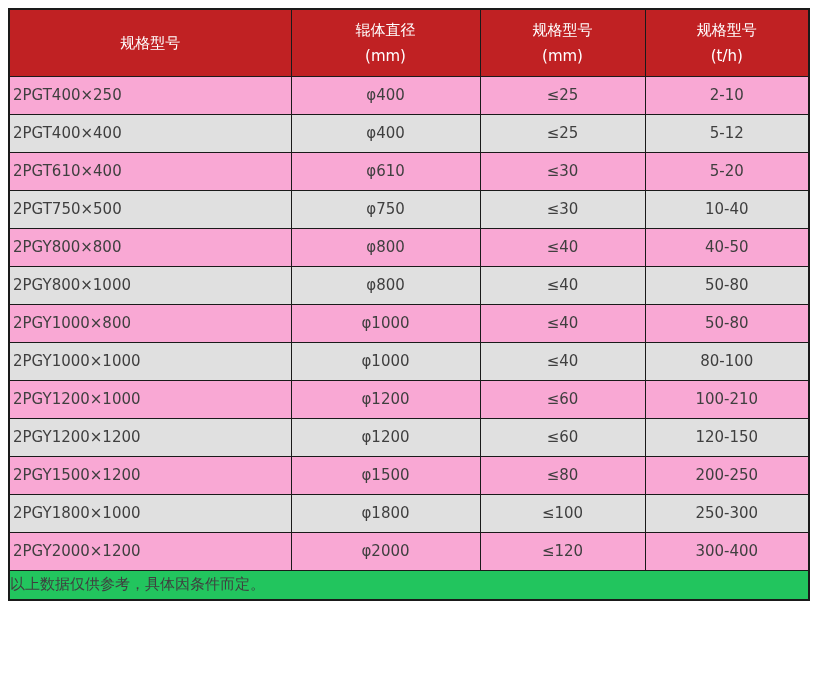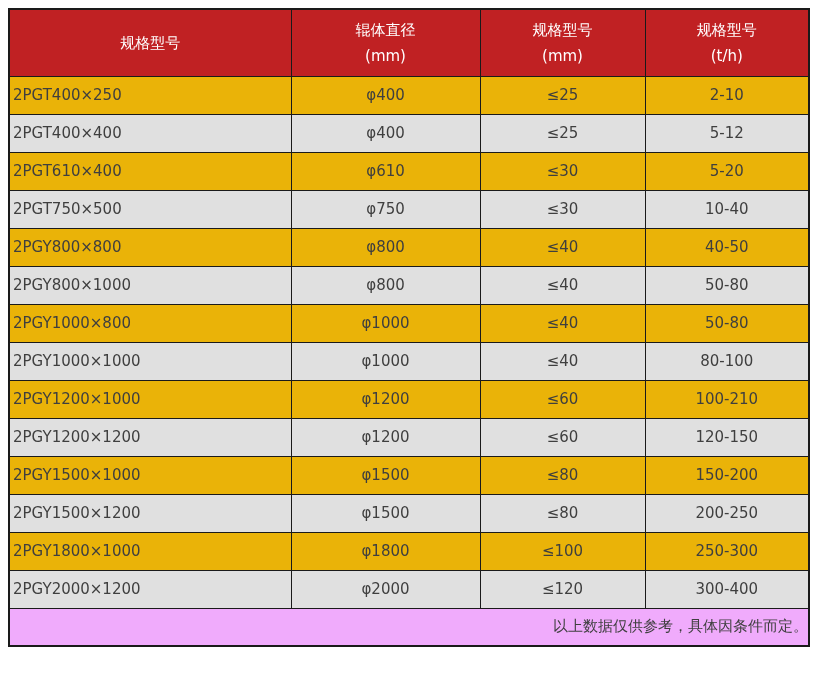--- a/index.html
+++ b/index.html
@@ -46,35 +46,35 @@
     vertical-align: middle;
     padding: 0;
   }
   .th-line { line-height: 26px; }
   .spec-table tbody td {
     height: 38px;
     color: var(--body-text);
     text-align: center;
     vertical-align: middle;
     padding: 0;
-    background: #eab308;
+    background: #f9a8d4;
   }
   .spec-table tbody td:first-child {
     text-align: left;
     padding-left: 3px;
   }
   .spec-table tbody tr:nth-child(even) td {
     background: var(--row-alt-bg);
   }
   .spec-table tfoot td {
-    height: 38px;
+    height: 30px;
     color: var(--body-text);
-    text-align: right;
+    text-align: left;
     vertical-align: middle;
-    background: #f0abfc;
+    background: #22c55e;
     padding: 0;
   }
 </style>
 </head>
 <body>
 
 <div class="page">
   <table class="spec-table">
     <colgroup>
       <col style="width:282px">
@@ -156,26 +156,20 @@
           <td>≤60</td>
           <td>100-210</td>
         </tr>
         <tr>
           <td>2PGY1200×1200</td>
           <td>φ1200</td>
           <td>≤60</td>
           <td>120-150</td>
         </tr>
         <tr>
-          <td>2PGY1500×1000</td>
-          <td>φ1500</td>
-          <td>≤80</td>
-          <td>150-200</td>
-        </tr>
-        <tr>
           <td>2PGY1500×1200</td>
           <td>φ1500</td>
           <td>≤80</td>
           <td>200-250</td>
         </tr>
         <tr>
           <td>2PGY1800×1000</td>
           <td>φ1800</td>
           <td>≤100</td>
           <td>250-300</td>

